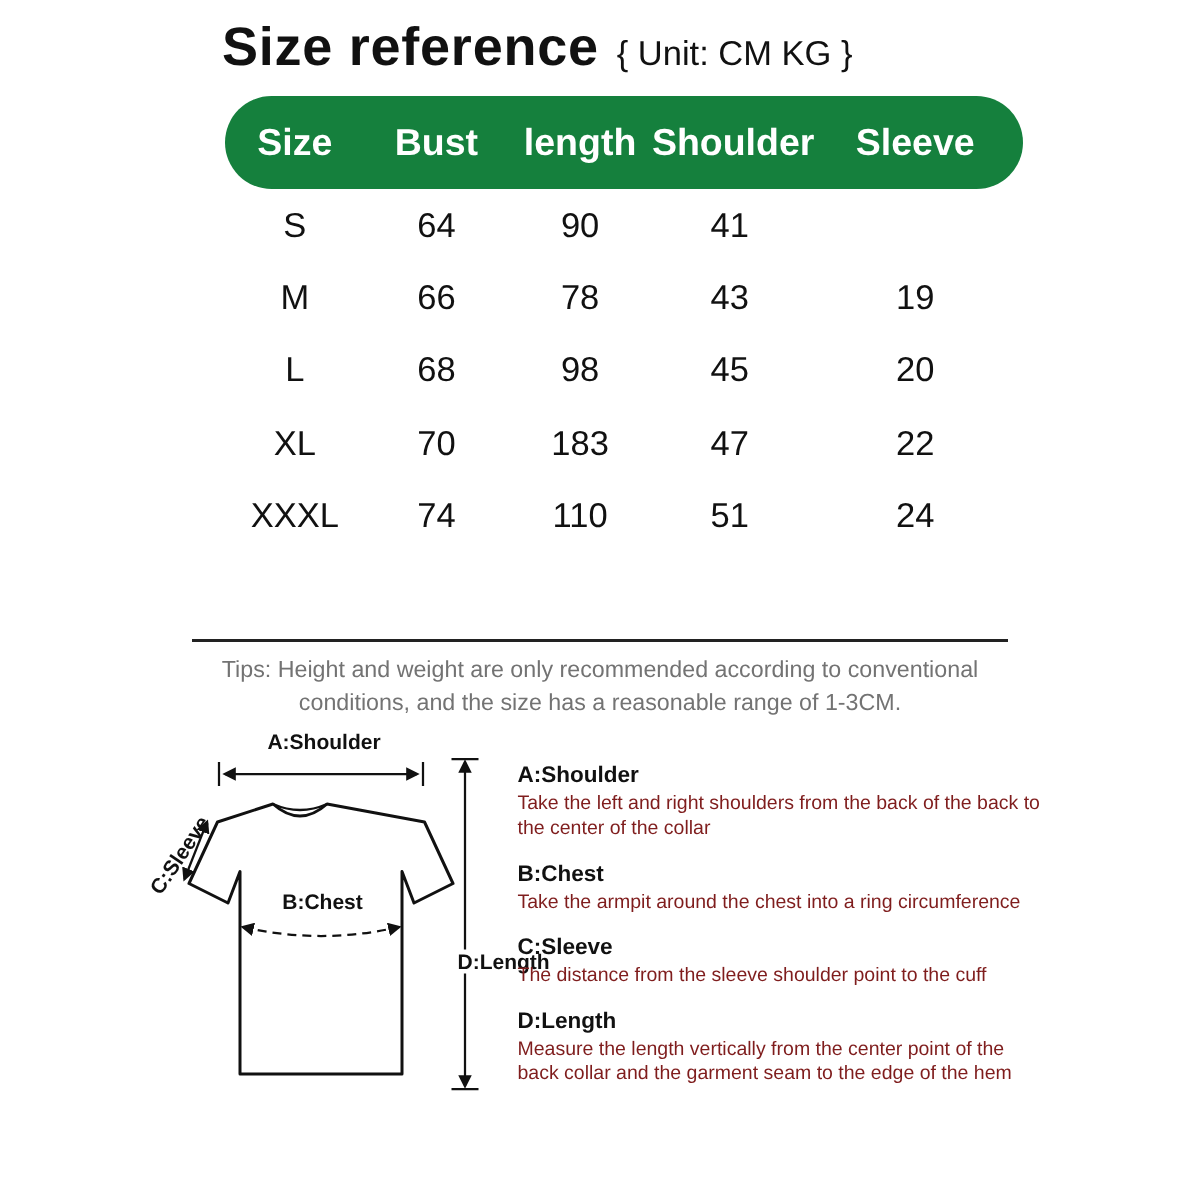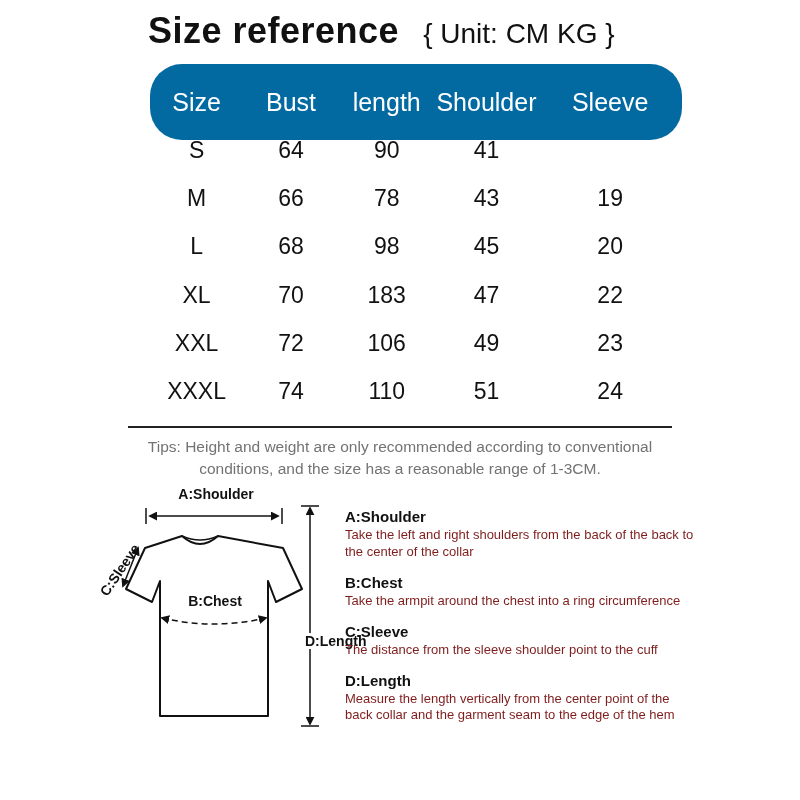--- a/index.html
+++ b/index.html
@@ -1,28 +1,28 @@
 <!DOCTYPE html>
 <html><head>
 <meta charset="utf-8">
 <style>
   * { margin:0; padding:0; box-sizing:border-box; }
   html,body { background:#ffffff; }
   #page {
     position:relative; width:800px; height:800px; background:#ffffff;
     font-family:"Liberation Sans", sans-serif; color:#111111; overflow:hidden;
   }
-  .title-row { position:absolute; left:148px; top:10px; display:flex; align-items:baseline; gap:24px; }
+  .title-row { position:absolute; left:148px; top:10px; display:flex; align-items:baseline; gap:12px; }
   .title-row h1 { font-size:36px; font-weight:bold; letter-spacing:0.5px; }
-  .unit { font-size:28px; font-weight:400; }
+  .unit { font-size:23px; font-weight:400; }
 
   .table-header {
-    position:absolute; left:150px; top:64px; width:532px; height:76px;
-    background:#0369a1; border-radius:32px; color:#ffffff;
-    display:grid; grid-template-columns:17.5% 18% 18% 19.5% 27%; align-items:center;
+    position:absolute; left:150px; top:64px; width:532px; height:62px;
+    background:#15803d; border-radius:32px; color:#ffffff;
+    display:grid; grid-template-columns:17.5% 18% 18% 19.5% 27%; align-items:center;font-weight:bold;
   }
   .th { text-align:center; font-size:25px; }
   .table-body { position:absolute; left:150px; top:126px; width:532px; }
   .tr { display:grid; grid-template-columns:17.5% 18% 18% 19.5% 27%; height:48.3px; align-items:center; }
   .td { text-align:center; font-size:23px; }
 
   .divider { position:absolute; left:128px; top:426px; width:544px; border-top:2px solid #222; }
   .tips { position:absolute; left:120px; top:436px; width:560px; text-align:center; font-size:15.5px; line-height:1.45; color:#737373; }
 
   .diagram { position:absolute; left:90px; top:486px; width:310px; height:255px; }
@@ -78,27 +78,20 @@
       <span class="td">20</span>
     </div>
     <div class="tr">
       <span class="td">XL</span>
       <span class="td">70</span>
       <span class="td">183</span>
       <span class="td">47</span>
       <span class="td">22</span>
     </div>
     <div class="tr">
-      <span class="td">XXL</span>
-      <span class="td">72</span>
-      <span class="td">106</span>
-      <span class="td">49</span>
-      <span class="td">23</span>
-    </div>
-    <div class="tr">
       <span class="td">XXXL</span>
       <span class="td">74</span>
       <span class="td">110</span>
       <span class="td">51</span>
       <span class="td">24</span>
     </div>
   </div>
 
   <div class="divider"></div>
   <p class="tips">Tips: Height and weight are only recommended according to conventional conditions, and the size has a reasonable range of 1-3CM.</p>

